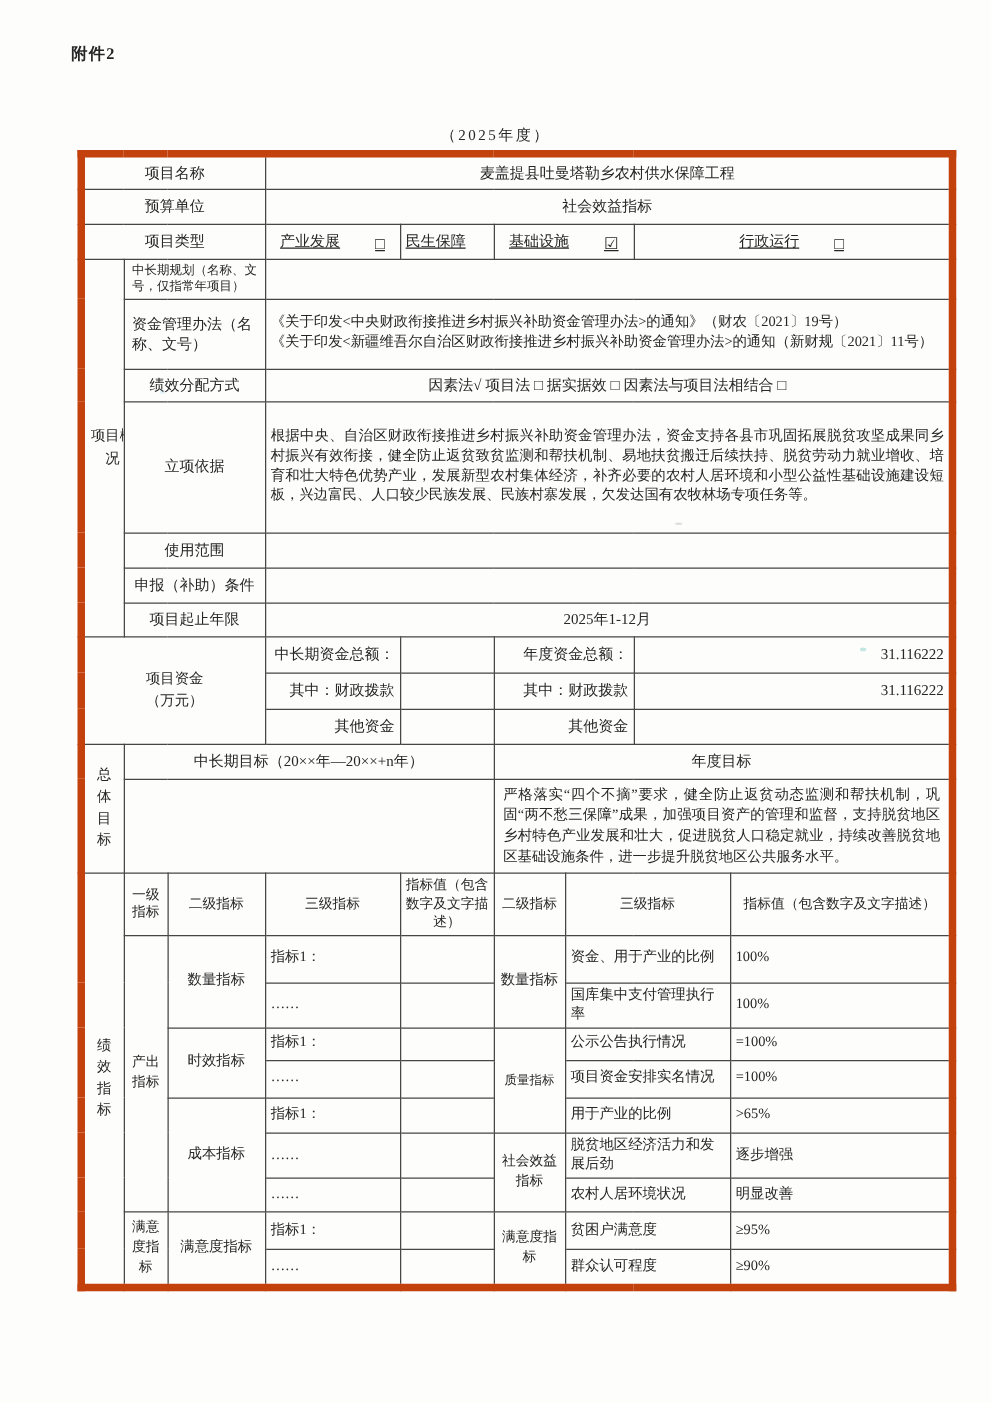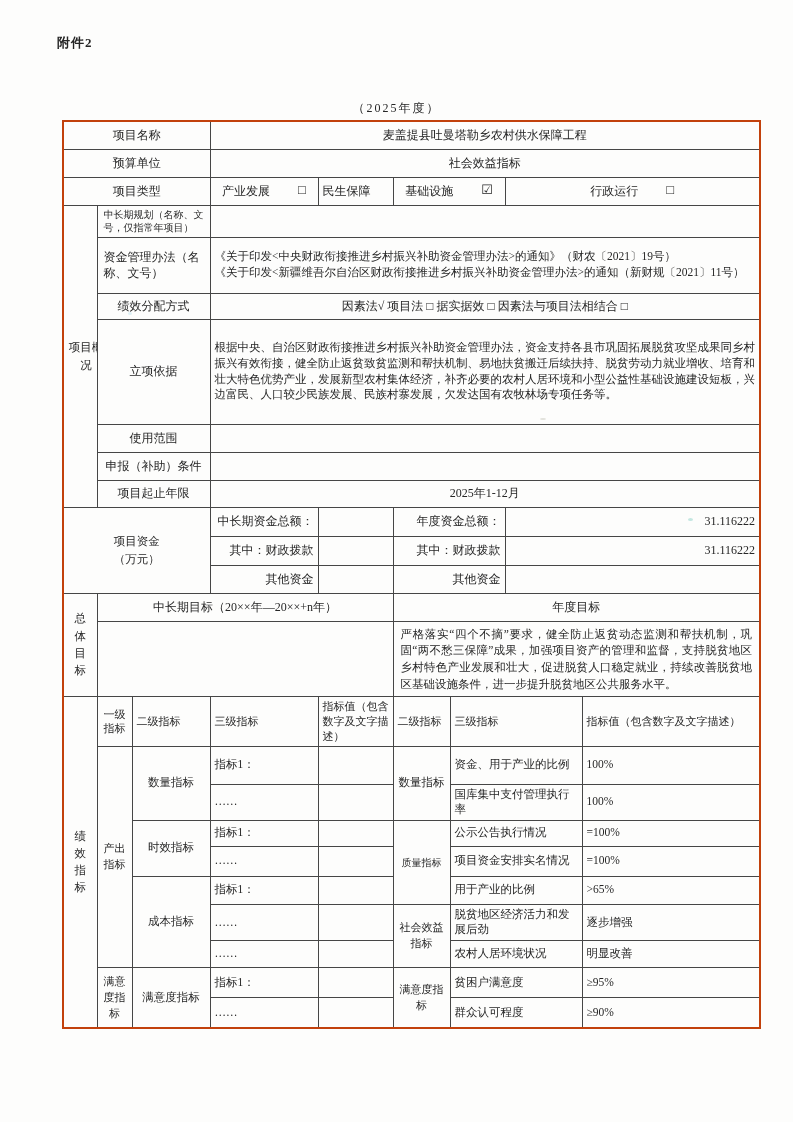--- a/index.html
+++ b/index.html
@@ -30,38 +30,38 @@
     border-collapse:collapse;
     font-size:12px;
   }
   table.form td{
     border:1px solid #464646;
     padding:2px 4px;
     vertical-align:middle;
     overflow:hidden;
     line-height:1.35;
   }
-  table.form{border:2px solid #c2410c;}
+  table.form{border:6px solid #c2410c;}
   .center{text-align:center;}
   .lbl{text-align:center;}
   .left{text-align:left;}
   .para{
     text-align:justify;font-size:11.5px;line-height:1.62;
     padding:5px 9px;vertical-align:top;
   }
   .para2{
     text-align:left;font-size:11.5px;line-height:1.45;
     padding:3px 8px;
   }
-  .smallhdr{font-size:11px;line-height:1.3;padding:2px 3px;}
+  .smallhdr{font-size:11px;line-height:1.3;text-align:center;padding:2px 3px;}
   .v1{width:13px;margin:0 auto;line-height:1.5;font-size:11.5px;text-align:center;word-break:break-all;}
   .v3{width:36px;margin:0 auto;line-height:1.6;font-size:11.5px;text-align:center;word-break:break-all;}
   .narrow{font-size:11px;line-height:1.45;text-align:center;word-break:break-all;padding:2px 2px;}
   .optcell{text-align:center;white-space:nowrap;}
-  .opt{display:inline-flex;align-items:flex-start;gap:28px;}
+  .opt{display:inline-flex;align-items:flex-end;gap:28px;text-decoration:underline;}
   .box{font-size:13px;line-height:1;}
   .moneylbl{text-align:right;padding-right:8px;}
   .moneyval{text-align:right;padding-right:22px;font-size:12px;}
   .indval{text-align:left;padding-left:7px;font-size:11.5px;}
   .ind3{text-align:left;padding-left:7px;font-size:11.5px;line-height:1.4;}
   .speck{position:absolute;border-radius:50%;pointer-events:none;}
   .speck.a{left:688px;top:518px;width:5px;height:3px;background:#9fd8cf;opacity:.6;}
   .speck.b{left:128px;top:312px;width:4px;height:3px;background:#bfe4ee;opacity:.5;}
   .speck.c{left:540px;top:418px;width:6px;height:2px;background:#d9d9d2;opacity:.8;}
 </style>

